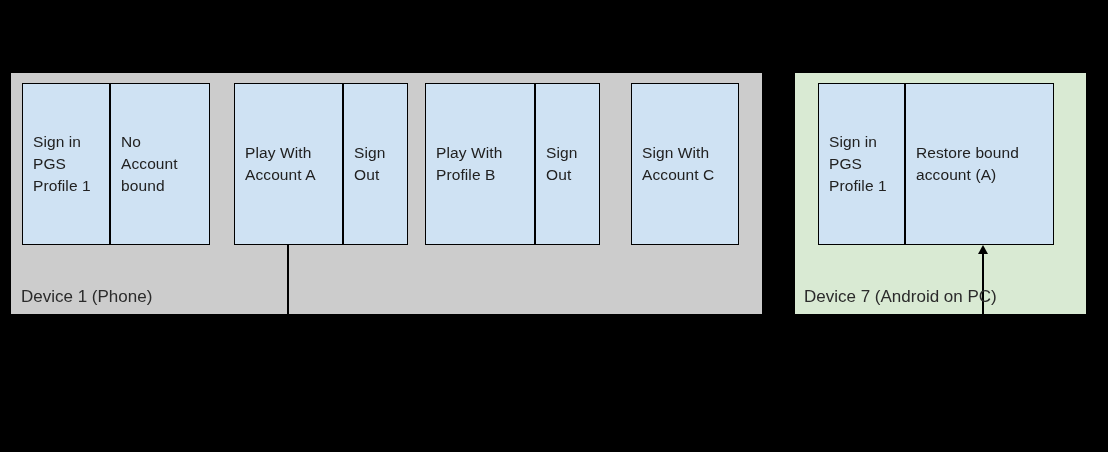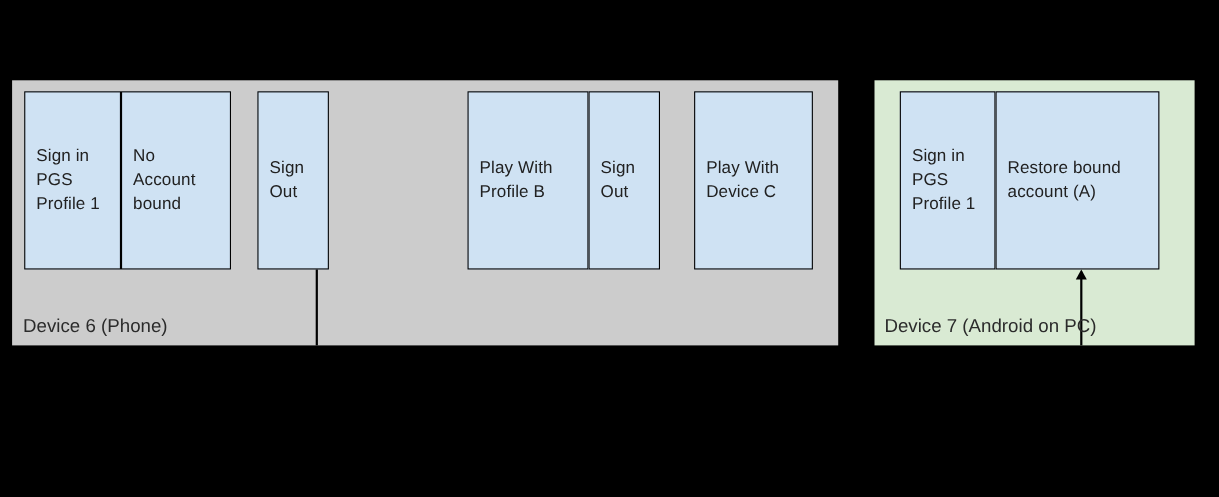--- a/index.html
+++ b/index.html
@@ -92,35 +92,36 @@
 <div class="stage">
 
   <section class="panel panel-device1">
 
     <div class="group" style="left:11px;">
       <div class="cell" style="width:88px;">Sign in PGS Profile 1</div>
       <div class="cell" style="width:100px;">No Account bound</div>
     </div>
 
     <div class="group" style="left:223px;">
+      <div class="cell" style="width:109px;">Play With Account A</div>
       <div class="cell" style="width:65px;">Sign Out</div>
     </div>
 
     <div class="group" style="left:414px;">
       <div class="cell" style="width:110px;">Play With Profile B</div>
       <div class="cell" style="width:65px;">Sign Out</div>
     </div>
 
     <div class="group" style="left:620px;">
-      <div class="cell" style="width:108px;">Play With Device C</div>
+      <div class="cell" style="width:108px;">Sign With Account C</div>
     </div>
 
     <div class="connector-line connector-device1"></div>
 
-    <div class="lane-label">Device 6 (Phone)</div>
+    <div class="lane-label">Device 1 (Phone)</div>
   </section>
 
   <section class="panel panel-device2">
 
     <div class="group" style="left:23px;">
       <div class="cell" style="width:87px;">Sign in PGS Profile 1</div>
       <div class="cell" style="width:149px;">Restore bound account (A)</div>
     </div>
 
     <div class="connector-line connector-device2"></div>

